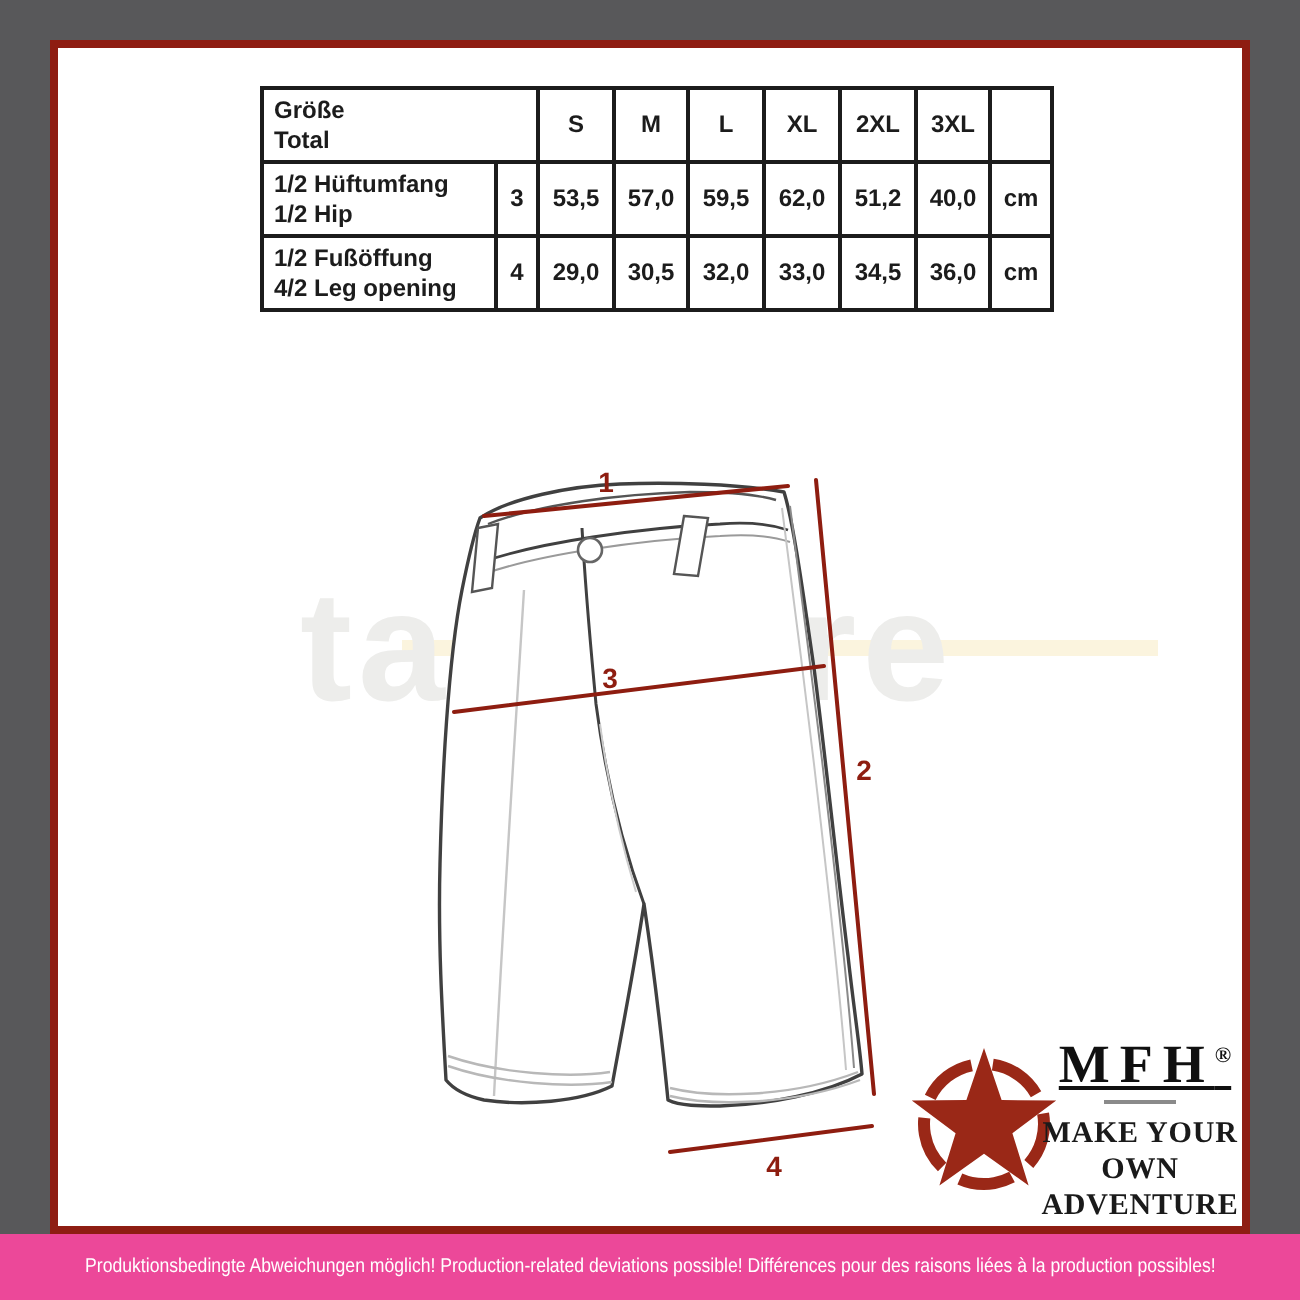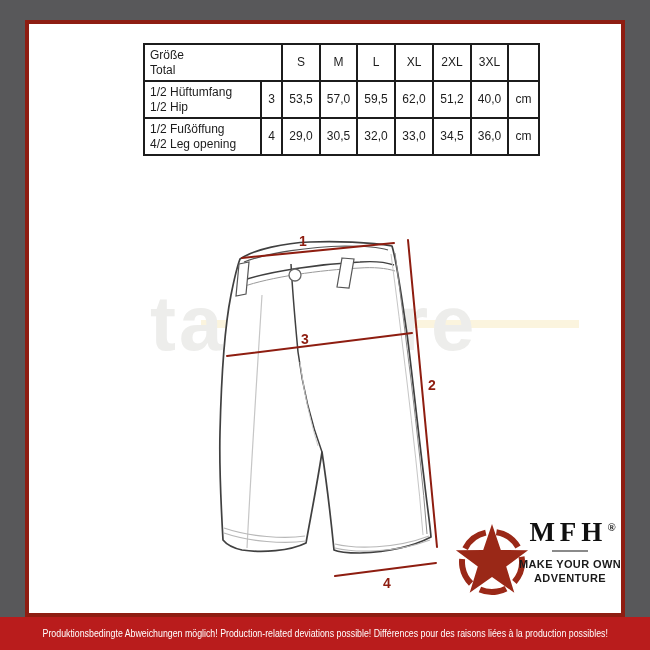--- a/index.html
+++ b/index.html
@@ -7,36 +7,36 @@
          font-family:"Liberation Sans",sans-serif;}
   
   .content{position:absolute;left:25px;top:20px;right:25px;bottom:33px;
            background:#ffffff;border:4px solid #8e1d12;box-sizing:border-box;}
   
   .wm-band{position:absolute;left:172px;top:296px;width:378px;height:8px;background:#fbf4de;}
   .wm-text{position:absolute;left:146px;top:280px;font-size:78px;font-weight:bold;
            letter-spacing:3px;color:#ededeb;user-select:none;line-height:1;}
   
   table.size{position:absolute;left:130px;top:43px;border-collapse:collapse;table-layout:fixed;
-             width:397px;color:#1c1c1c;font-size:12px;font-weight:normal;margin-left:13px;}
+             width:397px;color:#1c1c1c;font-size:12px;font-weight:bold;}
   table.size td{border:2px solid #1c1c1c;text-align:center;vertical-align:middle;
                 padding:2px 1px;height:31px;line-height:1.22;}
   table.size td.lbl{text-align:left;padding-left:5px;}
   
   svg.diagram{position:absolute;left:0;top:0;pointer-events:none;}
   
   .logo-star{position:absolute;left:452px;top:522px;}
   .logo-text{position:absolute;left:508px;top:518px;width:124px;text-align:center;color:#101010;}
   .mfh-name{font-family:"Liberation Serif",serif;font-weight:bold;font-size:27px;
-            letter-spacing:5px;line-height:1.05;padding-left:5px;}
+            letter-spacing:5px;line-height:1.05;padding-left:5px;text-decoration:underline;}
   .mfh-name sup{font-size:11px;letter-spacing:0;vertical-align:super;}
   .mfh-divider{width:36px;height:2px;background:#8a8a8a;margin:4px auto 6px auto;}
-  .tagline{font-size:11px;font-weight:bold;letter-spacing:.4px;line-height:1.2;color:#1a1a1a;}
+  .tagline{font-size:15px;font-weight:bold;letter-spacing:.4px;line-height:1.2;color:#1a1a1a;font-family:Liberation Serif, serif;}
   
-  .footer{position:absolute;left:0;bottom:0;width:650px;height:33px;background:#b91c1c;
+  .footer{position:absolute;left:0;bottom:0;width:650px;height:33px;background:#ec4899;
           display:flex;align-items:center;justify-content:center;}
   .footer-text{color:#ffffff;font-size:10px;white-space:nowrap;transform:scaleX(.88);
                transform-origin:center;}
 </style>
 </head>
 <body>
 
 <div id="stage">
   <div class="content">
 

